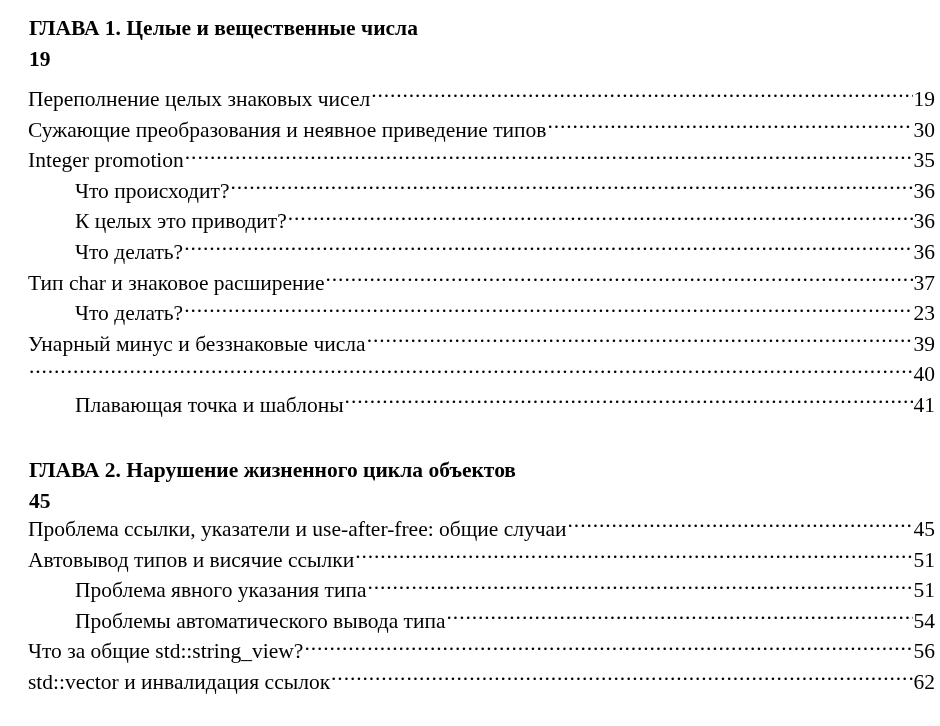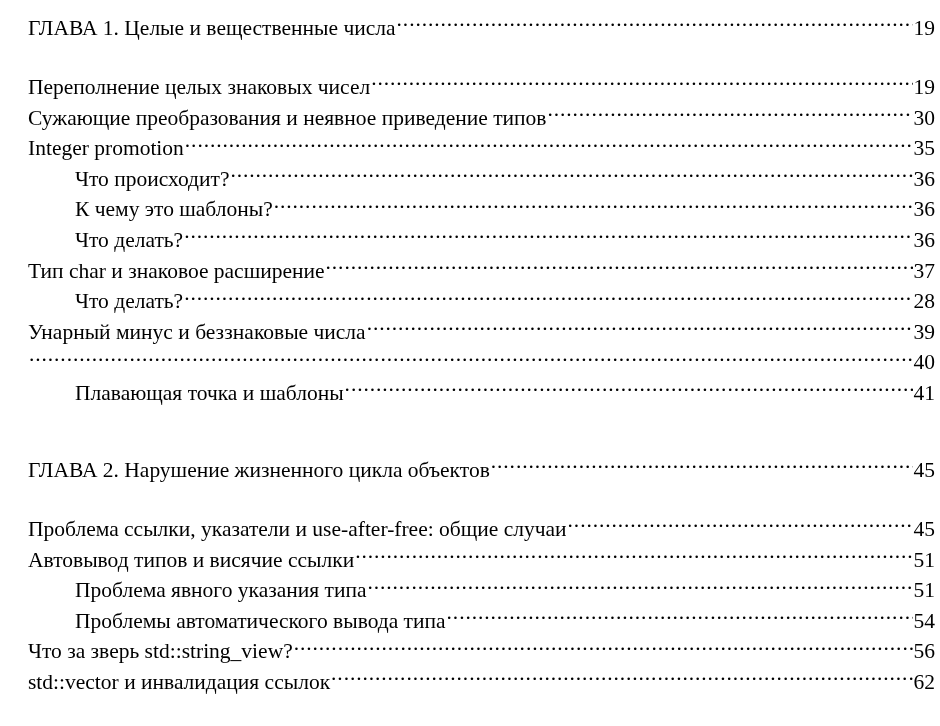--- a/index.html
+++ b/index.html
@@ -23,22 +23,23 @@
     }
     .row {
       display: flex;
       align-items: baseline;
       white-space: nowrap;
       height: 30.6px;
       line-height: 30.6px;
       font-size: 21.5px;
     }
     .row.chapter {
-      font-weight: normal;
+      font-weight: bold;
       font-size: 21.5px;
+      flex-direction: column;
     }
     .row.indent {
       padding-left: 47px;
     }
     .row .title {
       flex: 0 0 auto;
     }
     .row .leader {
       flex: 1 1 auto;
       overflow: hidden;
@@ -51,21 +52,21 @@
       position: absolute;
       left: 0;
       bottom: 0;
       letter-spacing: 0.9px;
       white-space: nowrap;
     }
     .row .page {
       flex: 0 0 auto;
     }
     .chapter-block-1 { position: absolute; top: 13px; left: 0; width: 907px; }
-    .entries-1 { position: absolute; top: 72px; left: 0; width: 907px; }
+    .entries-1 { position: absolute; top: 84px; left: 0; width: 907px; }
     .chapter-block-2 { position: absolute; top: 455px; left: 0; width: 907px; }
     .entries-2 { position: absolute; top: 514px; left: 0; width: 907px; }
   </style>
 </head>
 <body>
 
 <div class="toc">
 
   <div class="chapter-block-1">
     <div class="row chapter">
@@ -90,38 +91,38 @@
       <span class="title">Integer promotion</span>
       <span class="leader"></span>
       <span class="page">35</span>
     </div>
     <div class="row indent">
       <span class="title">Что происходит?</span>
       <span class="leader"></span>
       <span class="page">36</span>
     </div>
     <div class="row indent">
-      <span class="title">К чему это шаблоны?</span>
+      <span class="title">К целых это приводит?</span>
       <span class="leader"></span>
       <span class="page">36</span>
     </div>
     <div class="row indent">
       <span class="title">Что делать?</span>
       <span class="leader"></span>
       <span class="page">36</span>
     </div>
     <div class="row">
       <span class="title">Тип char и знаковое расширение</span>
       <span class="leader"></span>
       <span class="page">37</span>
     </div>
     <div class="row indent">
       <span class="title">Что делать?</span>
       <span class="leader"></span>
-      <span class="page">28</span>
+      <span class="page">23</span>
     </div>
     <div class="row">
       <span class="title">Унарный минус и беззнаковые числа</span>
       <span class="leader"></span>
       <span class="page">39</span>
     </div>
     <div class="row">
       <span class="leader"></span>
       <span class="page">40</span>
     </div>
@@ -155,21 +156,21 @@
       <span class="title">Проблема явного указания типа</span>
       <span class="leader"></span>
       <span class="page">51</span>
     </div>
     <div class="row indent">
       <span class="title">Проблемы автоматического вывода типа</span>
       <span class="leader"></span>
       <span class="page">54</span>
     </div>
     <div class="row">
-      <span class="title">Что за зверь std::string_view?</span>
+      <span class="title">Что за общие std::string_view?</span>
       <span class="leader"></span>
       <span class="page">56</span>
     </div>
     <div class="row">
       <span class="title">std::vector и инвалидация ссылок</span>
       <span class="leader"></span>
       <span class="page">62</span>
     </div>
   </div>
 

